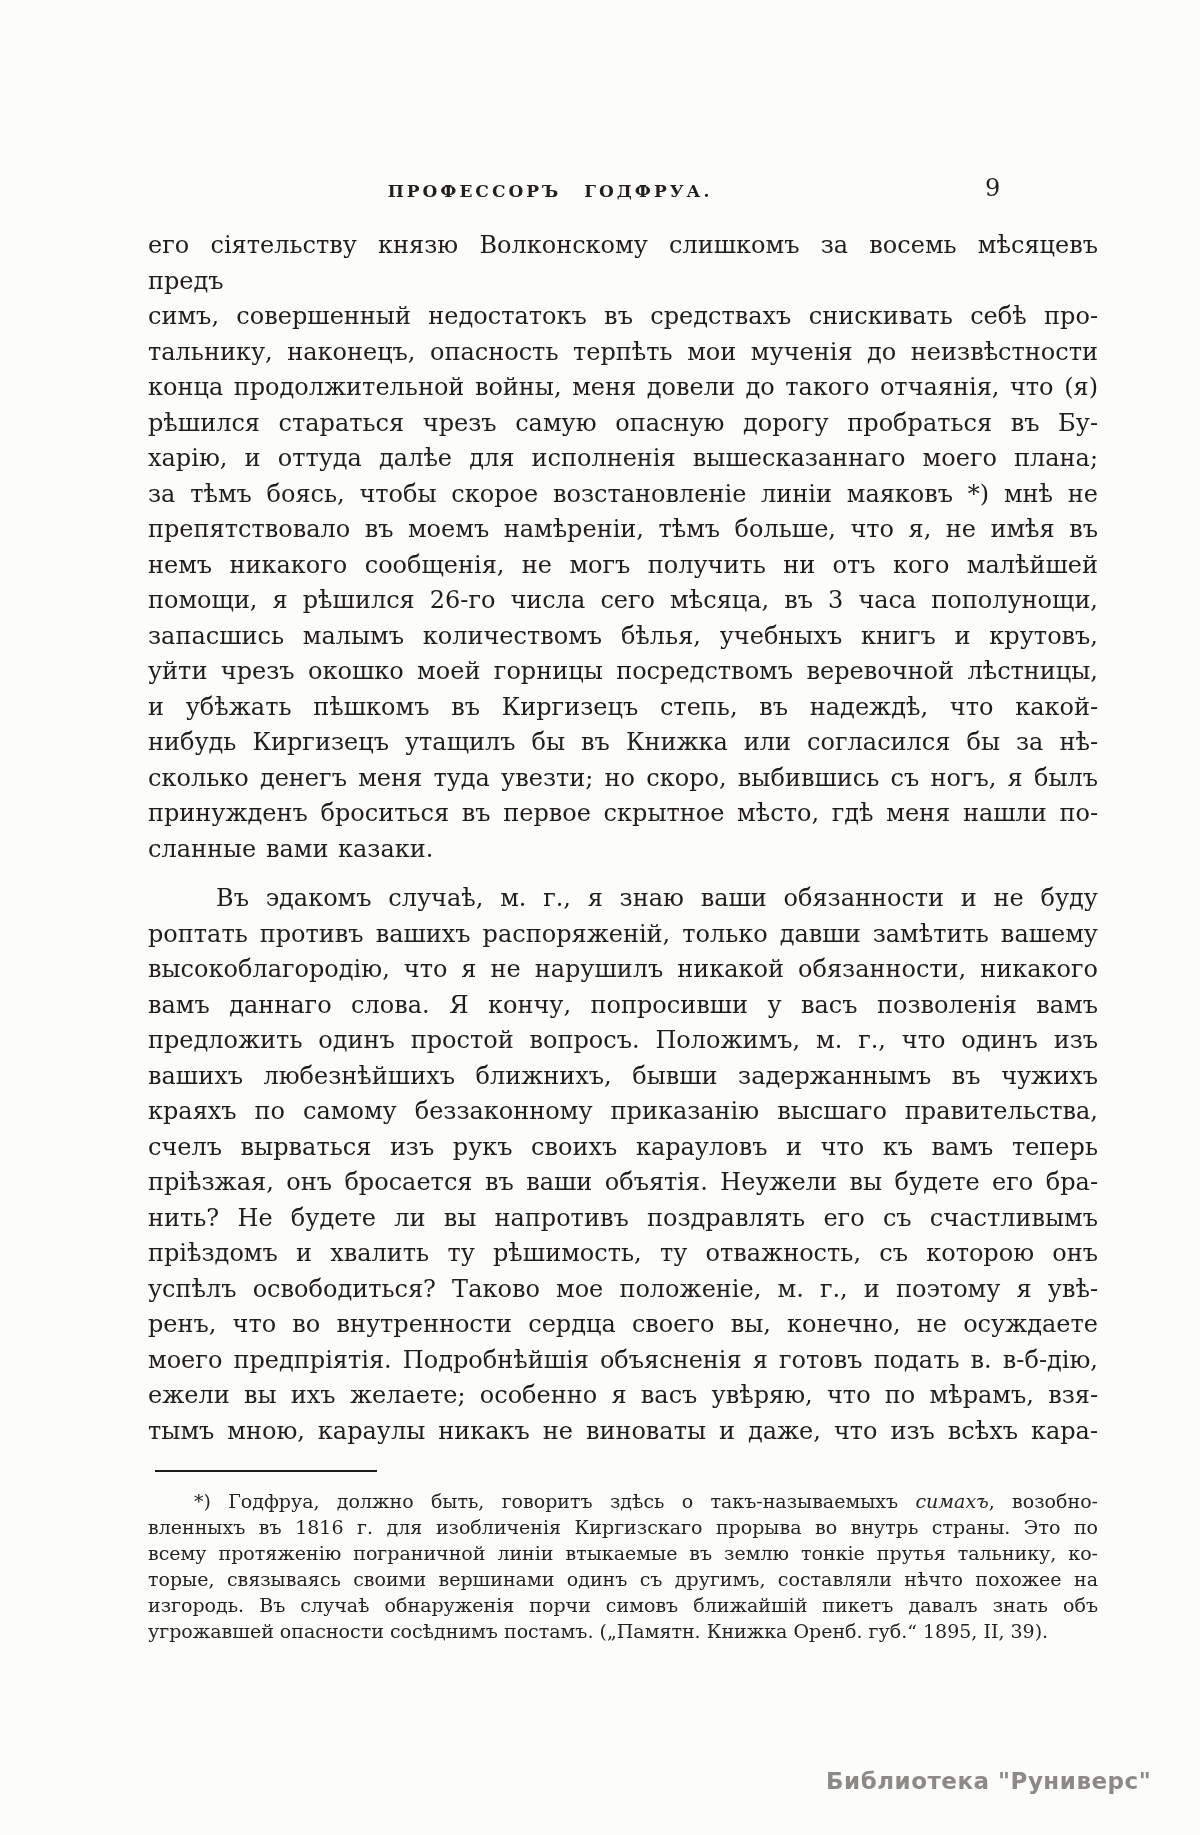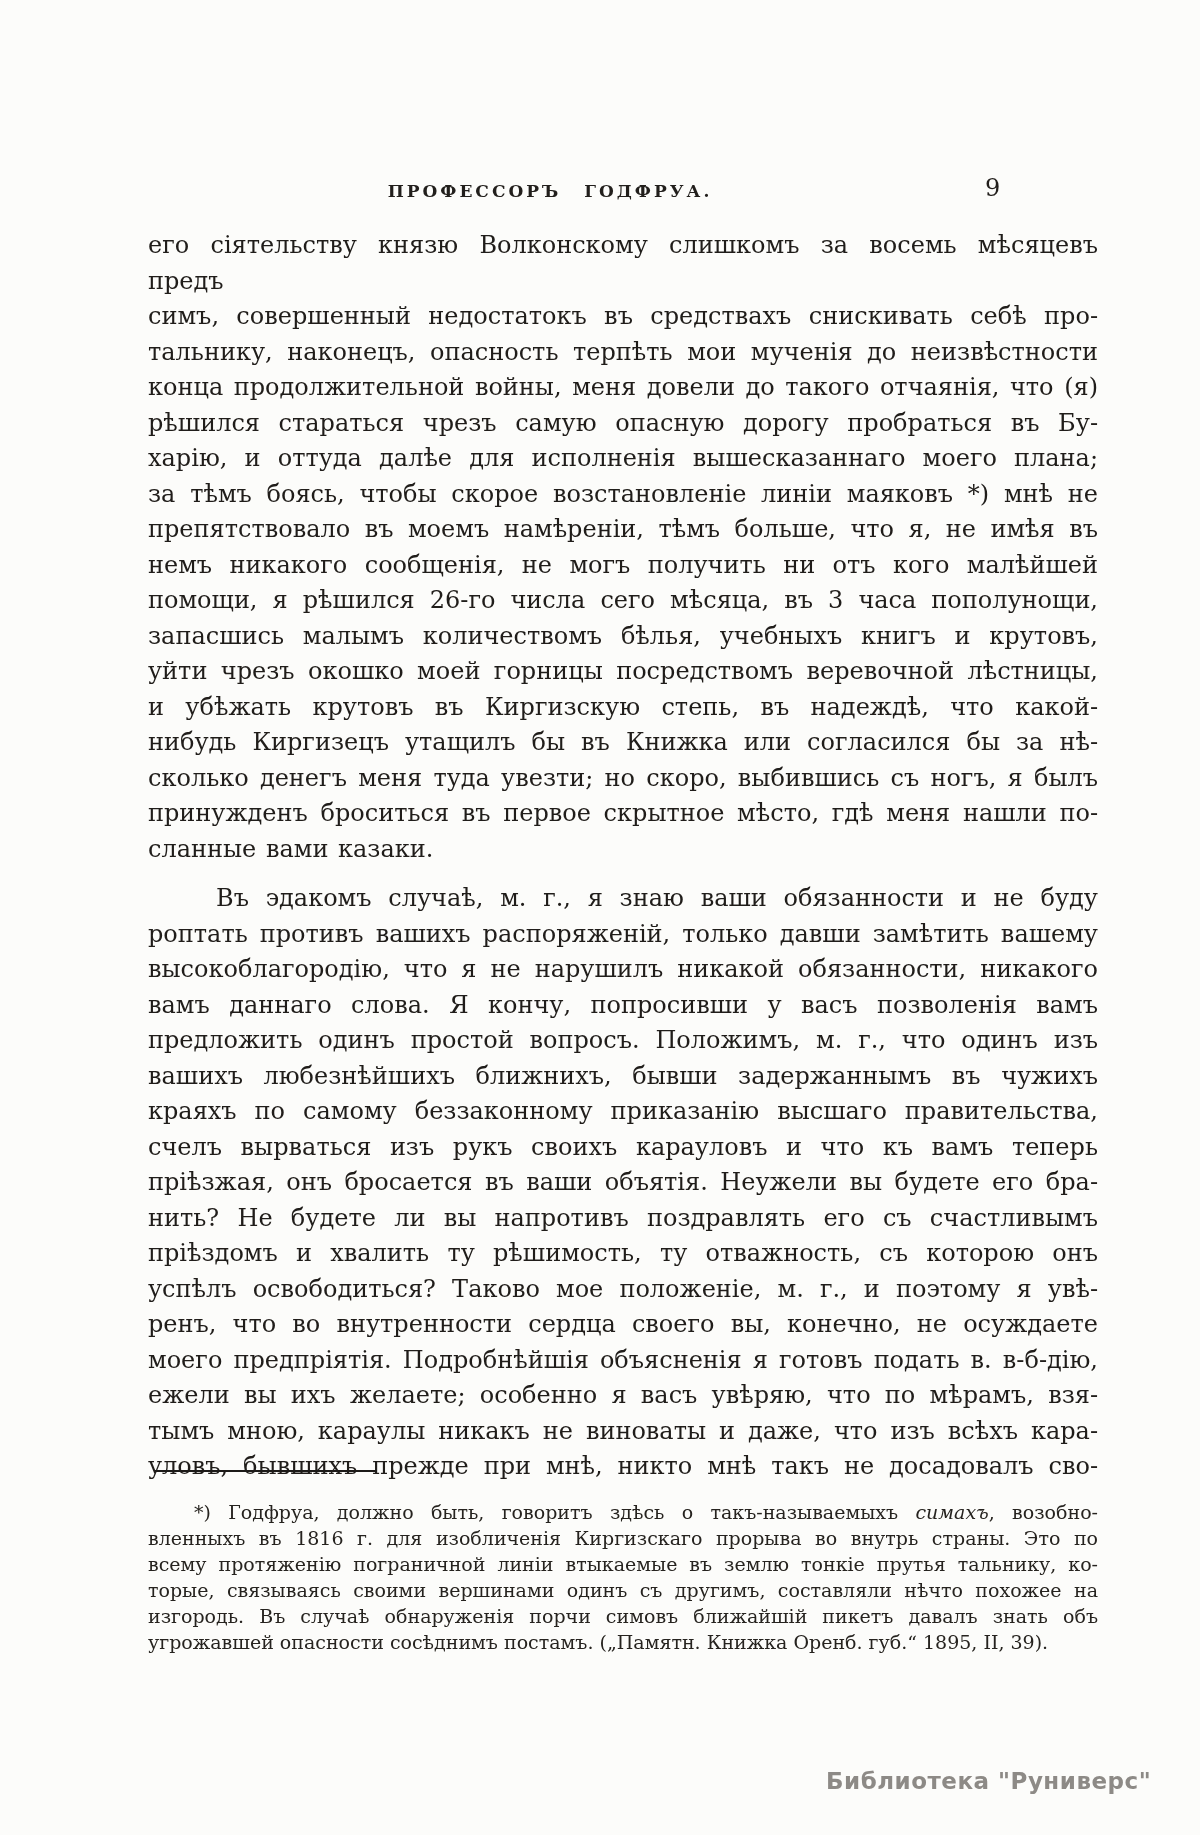--- a/index.html
+++ b/index.html
@@ -56,21 +56,20 @@
     left: 155px; top: 1470px;
     width: 222px; height: 2px;
     background: #1c1a18;
   }
   .footnote {
     position: absolute;
     left: 148px; top: 1488px; width: 950px;
     font-size: 19px;
     line-height: 26px;
     color: #26231f;
-    margin-top: 11px;
   }
   .footnote .line {
     text-align: justify;
     text-align-last: justify;
   }
   .footnote .fn-first { text-indent: 46px; }
   .footnote .fn-rest .line:last-child { text-align-last: left; }
   .fn-italic { font-style: italic; }
   
   .watermark {
@@ -99,21 +98,21 @@
         <div class="line">тальнику, наконецъ, опасность терпѣть мои мученія до неизвѣстности</div>
         <div class="line">конца продолжительной войны, меня довели до такого отчаянія, что (я)</div>
         <div class="line">рѣшился стараться чрезъ самую опасную дорогу пробраться въ Бу-</div>
         <div class="line">харію, и оттуда далѣе для исполненія вышесказаннаго моего плана;</div>
         <div class="line">за тѣмъ боясь, чтобы скорое возстановленіе линіи маяковъ *) мнѣ не</div>
         <div class="line">препятствовало въ моемъ намѣреніи, тѣмъ больше, что я, не имѣя въ</div>
         <div class="line">немъ никакого сообщенія, не могъ получить ни отъ кого малѣйшей</div>
         <div class="line">помощи, я рѣшился 26-го числа сего мѣсяца, въ 3 часа пополунощи,</div>
         <div class="line">запасшись малымъ количествомъ бѣлья, учебныхъ книгъ и крутовъ,</div>
         <div class="line">уйти чрезъ окошко моей горницы посредствомъ веревочной лѣстницы,</div>
-        <div class="line">и убѣжать крутовъ въ Киргизскую степь, въ надеждѣ, что какой-</div>
+        <div class="line">и убѣжать пѣшкомъ въ Киргизецъ степь, въ надеждѣ, что какой-</div>
         <div class="line">нибудь Киргизецъ утащилъ бы въ Книжка или согласился бы за нѣ-</div>
         <div class="line">сколько денегъ меня туда увезти; но скоро, выбившись съ ногъ, я былъ</div>
         <div class="line">принужденъ броситься въ первое скрытное мѣсто, гдѣ меня нашли по-</div>
         <div class="line">сланные вами казаки.</div>
       </div>
     <div class="para para2 para-cont">
         <div class="line">Въ эдакомъ случаѣ, м. г., я знаю ваши обязанности и не буду</div>
         <div class="line">роптать противъ вашихъ распоряженій, только давши замѣтить вашему</div>
         <div class="line">высокоблагородію, что я не нарушилъ никакой обязанности, никакого</div>
         <div class="line">вамъ даннаго слова. Я кончу, попросивши у васъ позволенія вамъ</div>
@@ -122,21 +121,20 @@
         <div class="line">краяхъ по самому беззаконному приказанію высшаго правительства,</div>
         <div class="line">счелъ вырваться изъ рукъ своихъ карауловъ и что къ вамъ теперь</div>
         <div class="line">пріѣзжая, онъ бросается въ ваши объятія. Неужели вы будете его бра-</div>
         <div class="line">нить? Не будете ли вы напротивъ поздравлять его съ счастливымъ</div>
         <div class="line">пріѣздомъ и хвалить ту рѣшимость, ту отважность, съ которою онъ</div>
         <div class="line">успѣлъ освободиться? Таково мое положеніе, м. г., и поэтому я увѣ-</div>
         <div class="line">ренъ, что во внутренности сердца своего вы, конечно, не осуждаете</div>
         <div class="line">моего предпріятія. Подробнѣйшія объясненія я готовъ подать в. в-б-дію,</div>
         <div class="line">ежели вы ихъ желаете; особенно я васъ увѣряю, что по мѣрамъ, взя-</div>
         <div class="line">тымъ мною, караулы никакъ не виноваты и даже, что изъ всѣхъ кара-</div>
-        <div class="line">уловъ, бывшихъ прежде при мнѣ, никто мнѣ такъ не досадовалъ сво-</div>
       </div>
   </div>
 
   <div class="footnote-separator"></div>
 
   <div class="footnote">
     <div class="line fn-first">
       <span>*) Годфруа, должно быть, говоритъ здѣсь о такъ-называемыхъ </span><span class="fn-italic">симахъ</span><span>, возобно-</span>
     </div>
     <div class="fn-rest">

